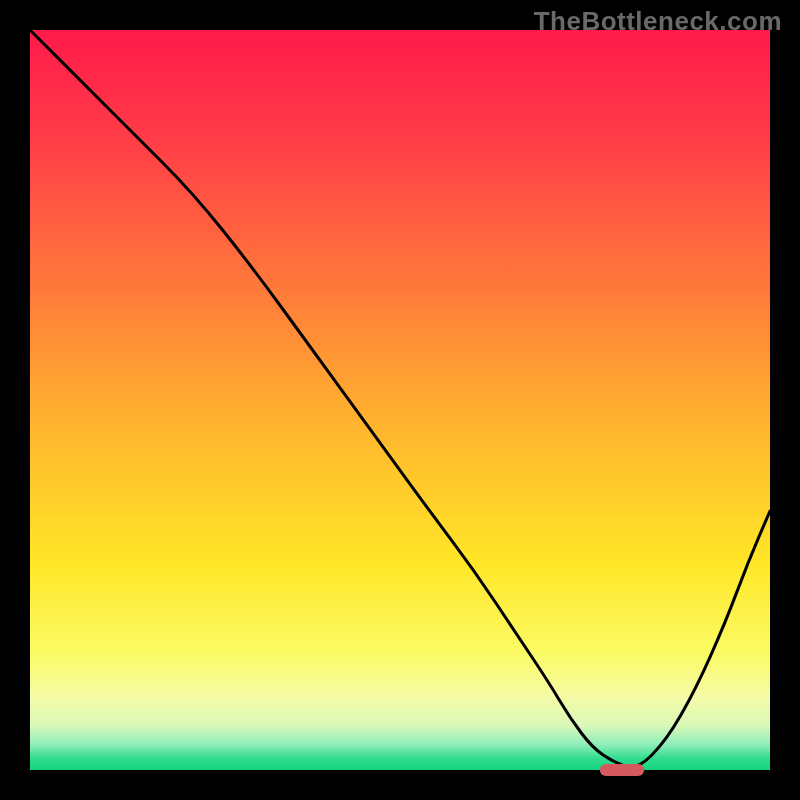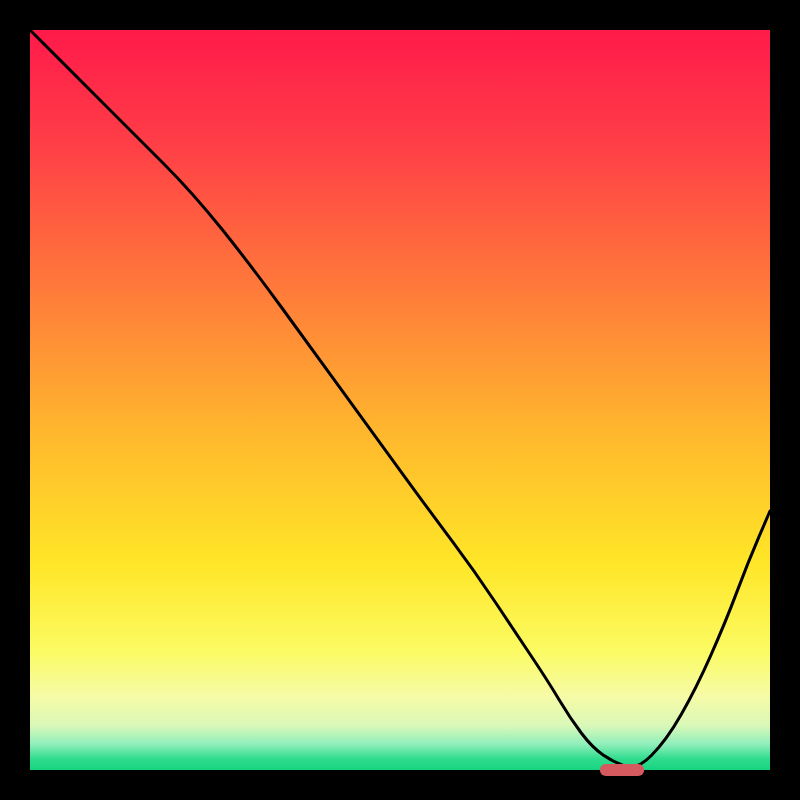--- a/index.html
+++ b/index.html
@@ -29,20 +29,21 @@
   svg {
     position: absolute;
     top: 0;
     left: 0;
   }
 </style>
 </head>
 <body>
 <div class="frame">
 
+<div class="watermark">TheBottleneck.com</div>
 
 <svg id="chart-svg" width="800" height="800" viewBox="0 0 800 800">
   <defs>
     <linearGradient id="bg-grad" x1="0" y1="0" x2="0" y2="1">
           <stop offset="0%" stop-color="#ff1a4a"></stop>
           <stop offset="15%" stop-color="#ff3d47"></stop>
           <stop offset="35%" stop-color="#ff7a3a"></stop>
           <stop offset="55.00000000000001%" stop-color="#ffb92d"></stop>
           <stop offset="72%" stop-color="#ffe627"></stop>
           <stop offset="84%" stop-color="#fbfb63"></stop>

